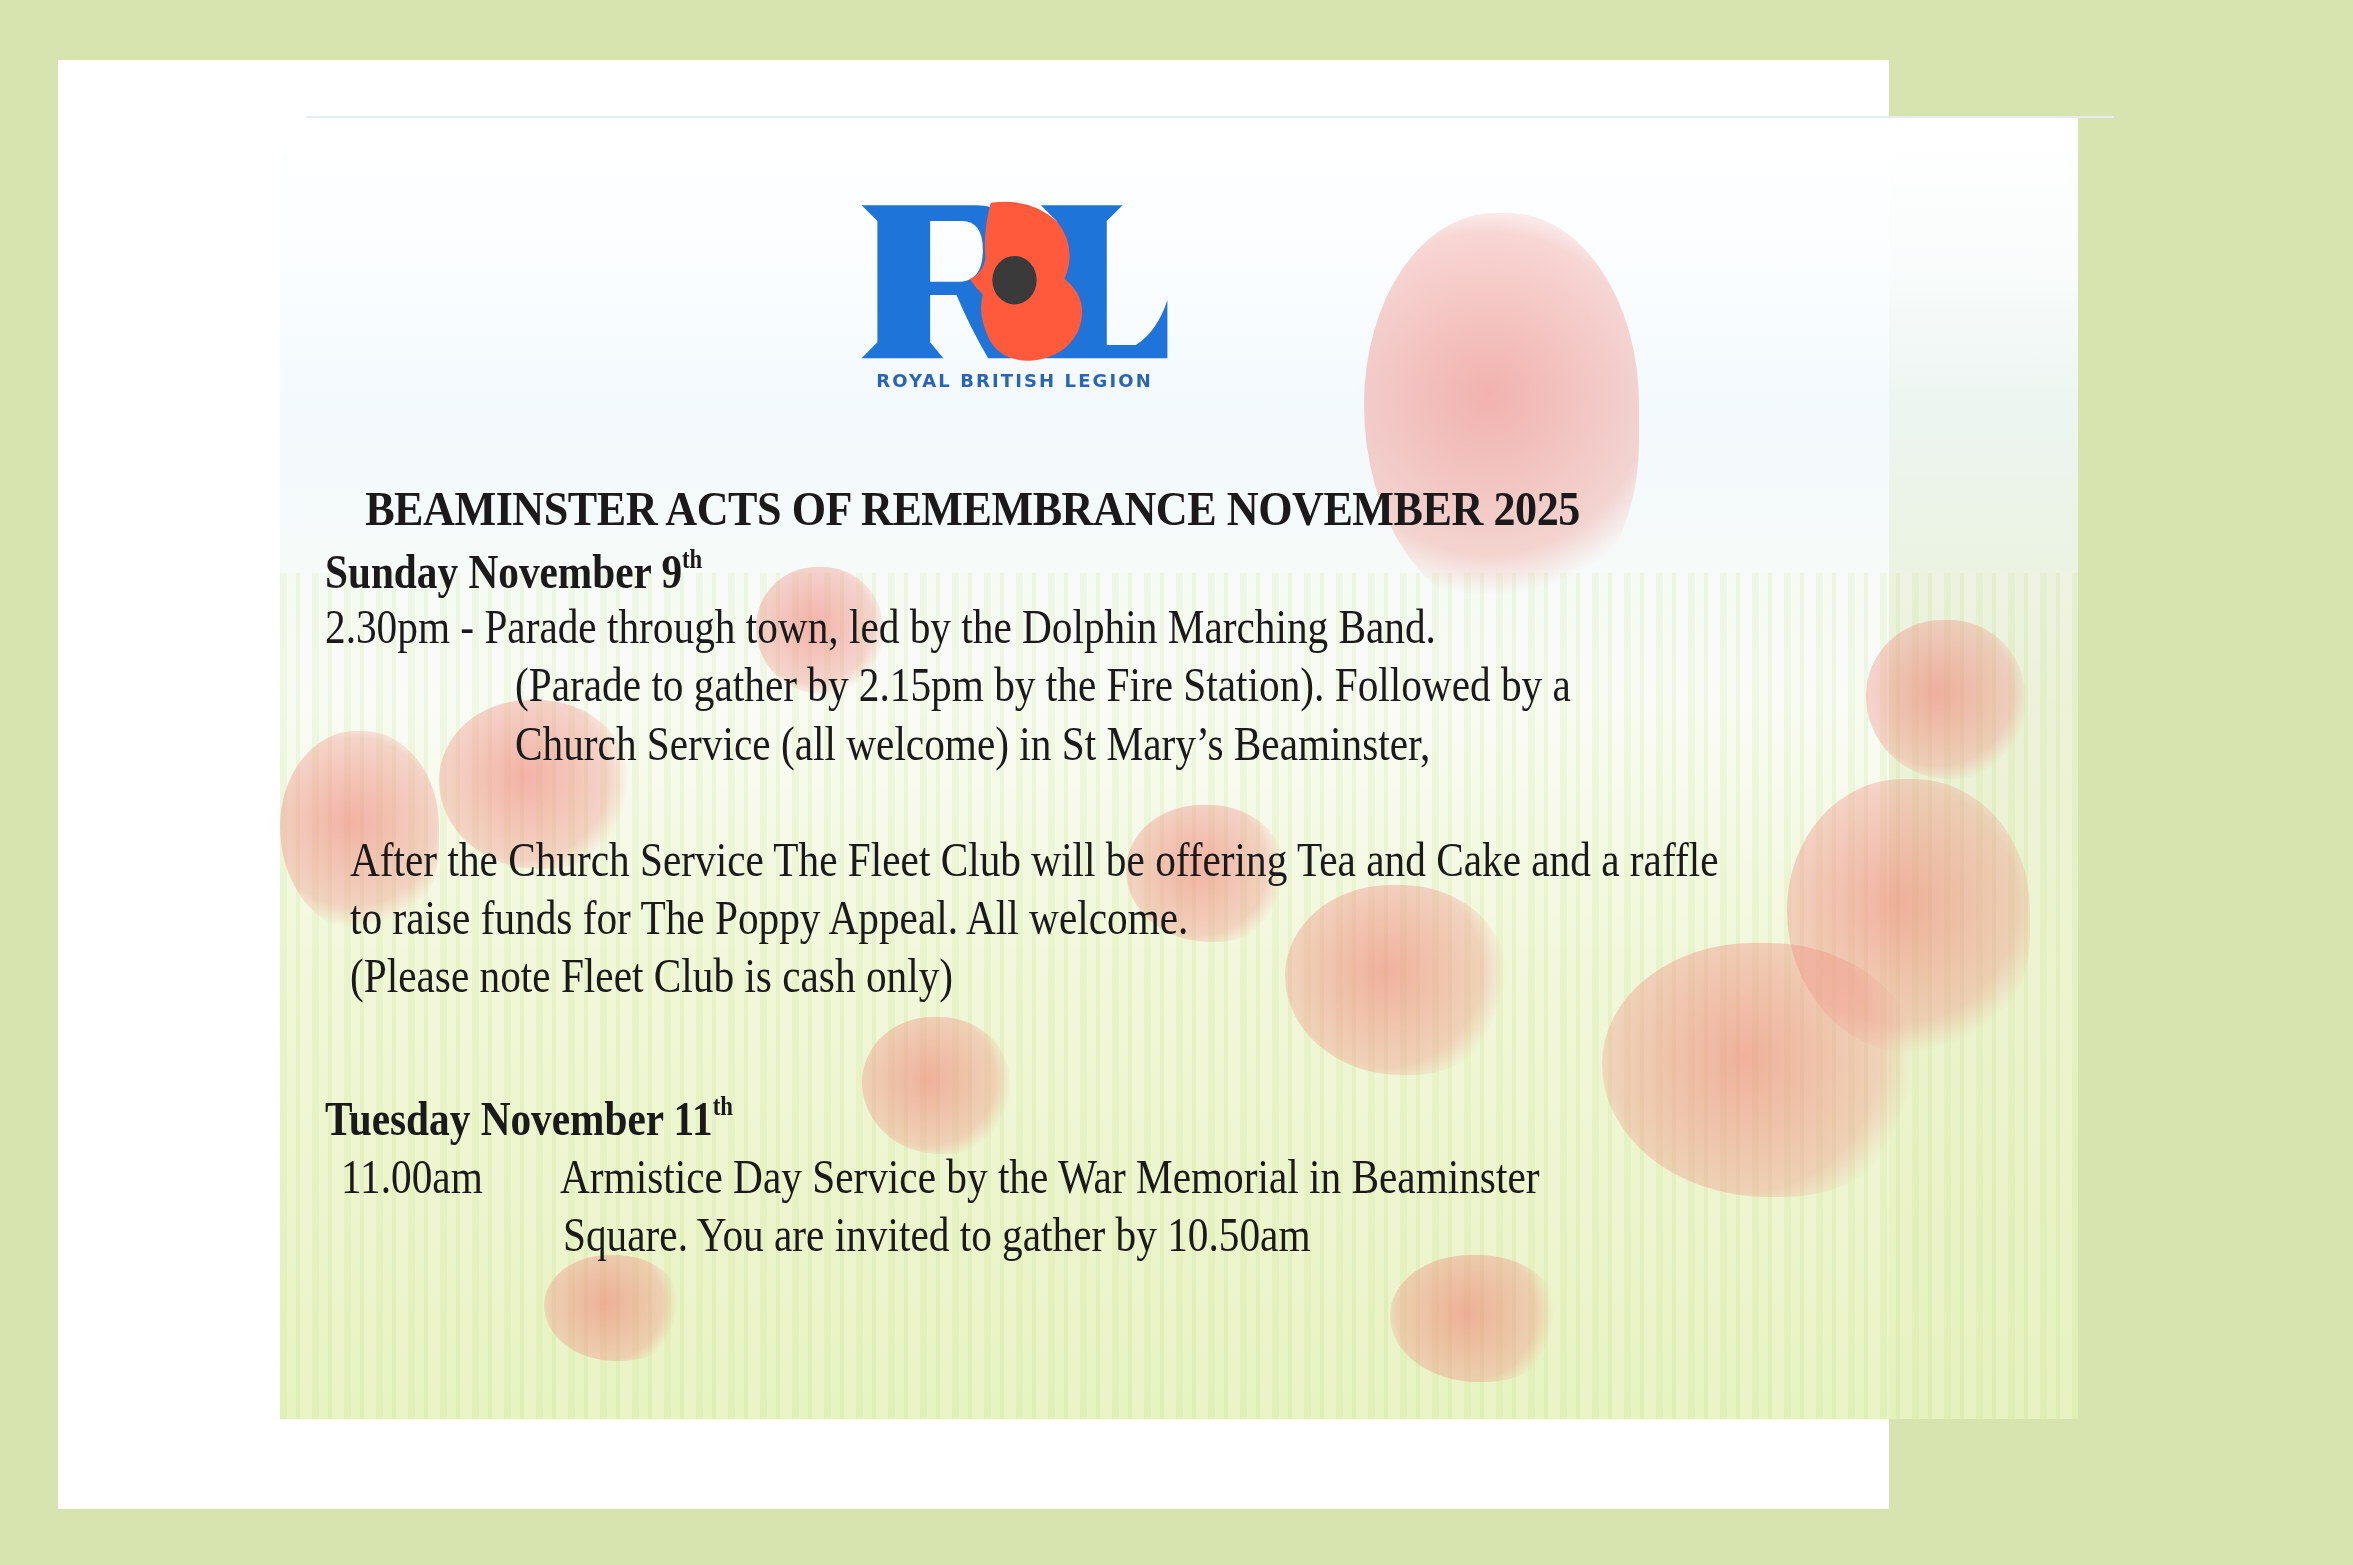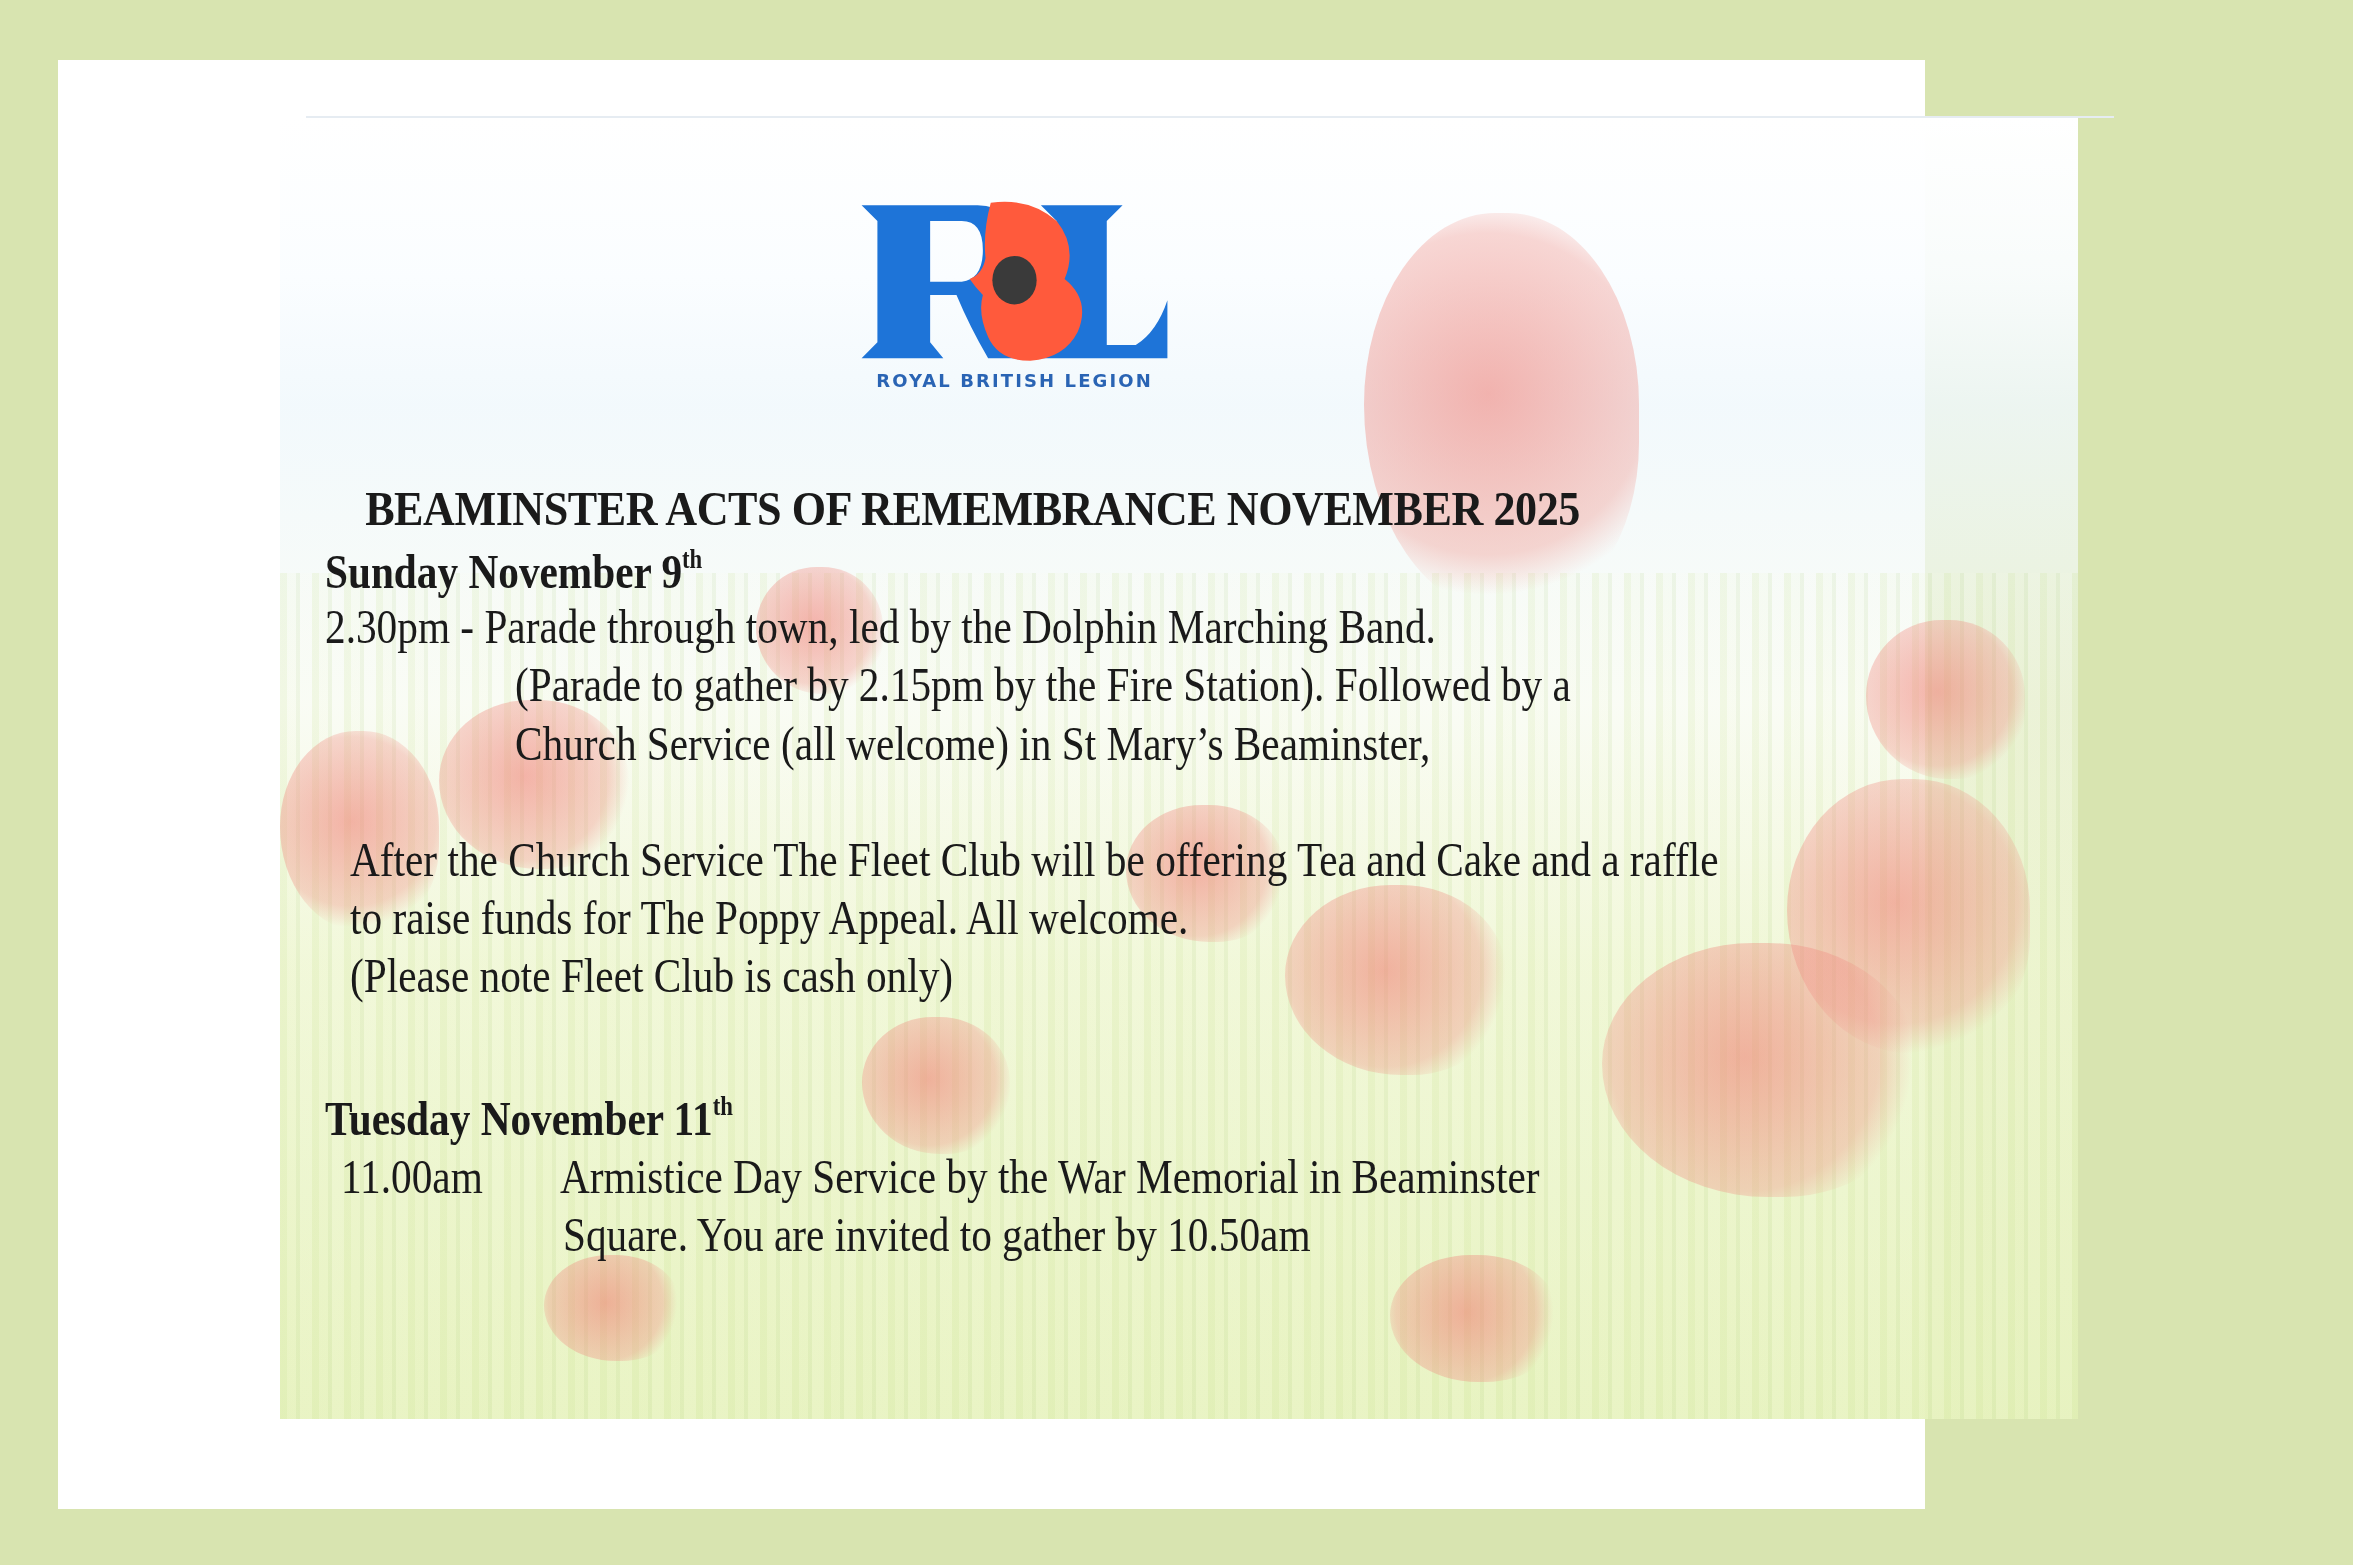--- a/index.html
+++ b/index.html
@@ -6,21 +6,20 @@
     body {
       width: 2354px; height: 1565px;
       background: #d8e4b0;
       position: relative; overflow: hidden;
       font-family: "Liberation Serif", "DejaVu Serif", serif;
     }
     .card {
       position: absolute; left: 58px; top: 60px;
       width: 1831px; height: 1449px;
       background: #ffffff;
-      padding-left: 36px;
     }
     .topline {
       position: absolute; left: 248px; top: 56px;
       width: 1808px; height: 2.1px;
       background: #e6ecf2;
     }
     .flyer {
       position: absolute; left: 222px; top: 58px;
       width: 1798px; height: 1301px;
       overflow: hidden;

